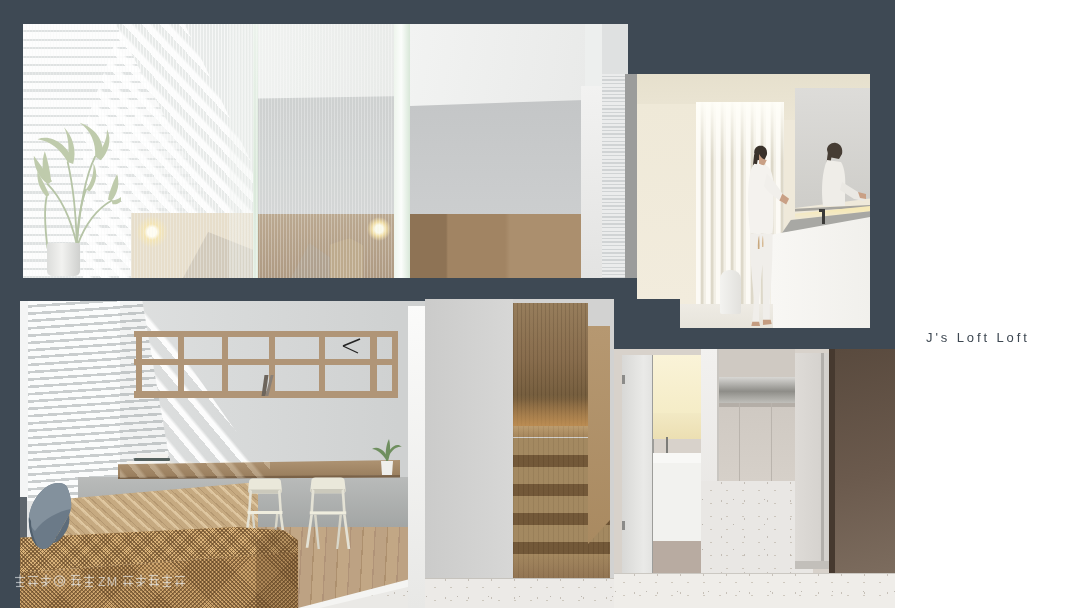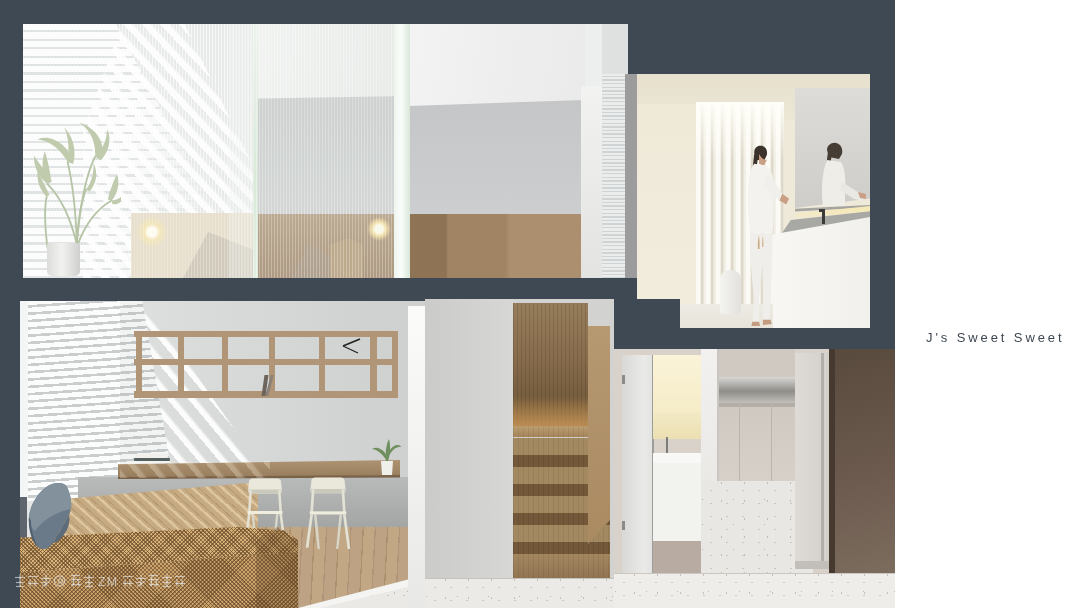--- a/index.html
+++ b/index.html
@@ -308,21 +308,21 @@
     <div class="abs" style="left:207px;top:4px;width:3px;height:216px;background:#b2afab;"></div>
     <div class="abs" style="left:181px;top:212px;width:34px;height:8px;background:#c2bfba;"></div>
 
     <div class="abs" style="left:215px;top:0;width:66px;height:229px;background:linear-gradient(165deg,#594a3e,#6b5a4d 55%,#7d6d5f);"></div>
     <div class="abs" style="left:215px;top:0;width:6px;height:229px;background:#46392f;"></div>
 
     <div class="abs tzo" style="left:0;top:224px;width:281px;height:35px;background-color:#efede9;"></div>
     <div class="abs" style="left:0;top:224px;width:281px;height:1px;background:#cbc8c2;"></div>
   </div>
 
-  <div class="abs" style="left:926px;top:330px;color:#3d4751;font-size:13px;letter-spacing:2.9px;white-space:nowrap;font-family:'Liberation Sans',sans-serif;">J's Sweet Sweet</div>
+  <div class="abs" style="left:926px;top:330px;color:#3d4751;font-size:13px;letter-spacing:2.9px;white-space:nowrap;font-family:'Liberation Sans',sans-serif;">J's Loft Loft</div>
 
   <svg class="abs" style="left:14px;top:574px;width:174px;height:15px;" viewBox="0 0 174 14">
     <g stroke="#eef1f3" stroke-opacity=".6" stroke-width="1.2" fill="none">
         <path d="M1 3 L11 3"></path>
         <path d="M6 0 L6 12"></path>
         <path d="M2 8 L10 8"></path>
         <path d="M2 12 L10 12"></path>
         <path d="M14 2 L24 2"></path>
         <path d="M16 5 L16 12"></path>
         <path d="M21 5 L21 12"></path>

